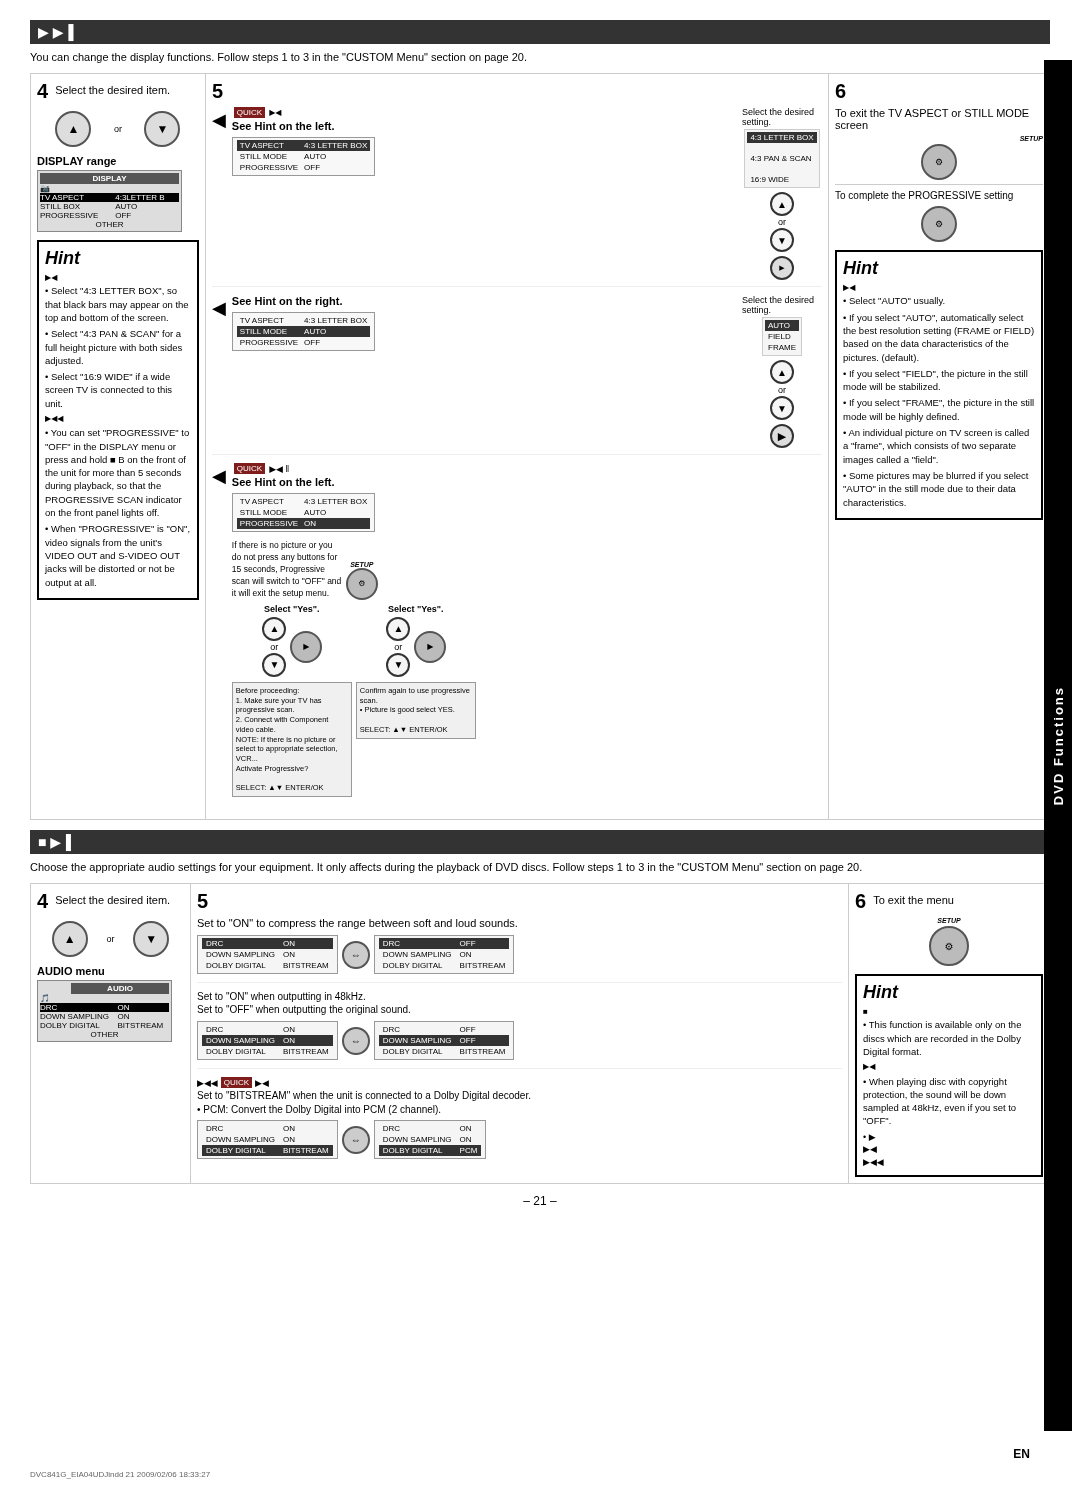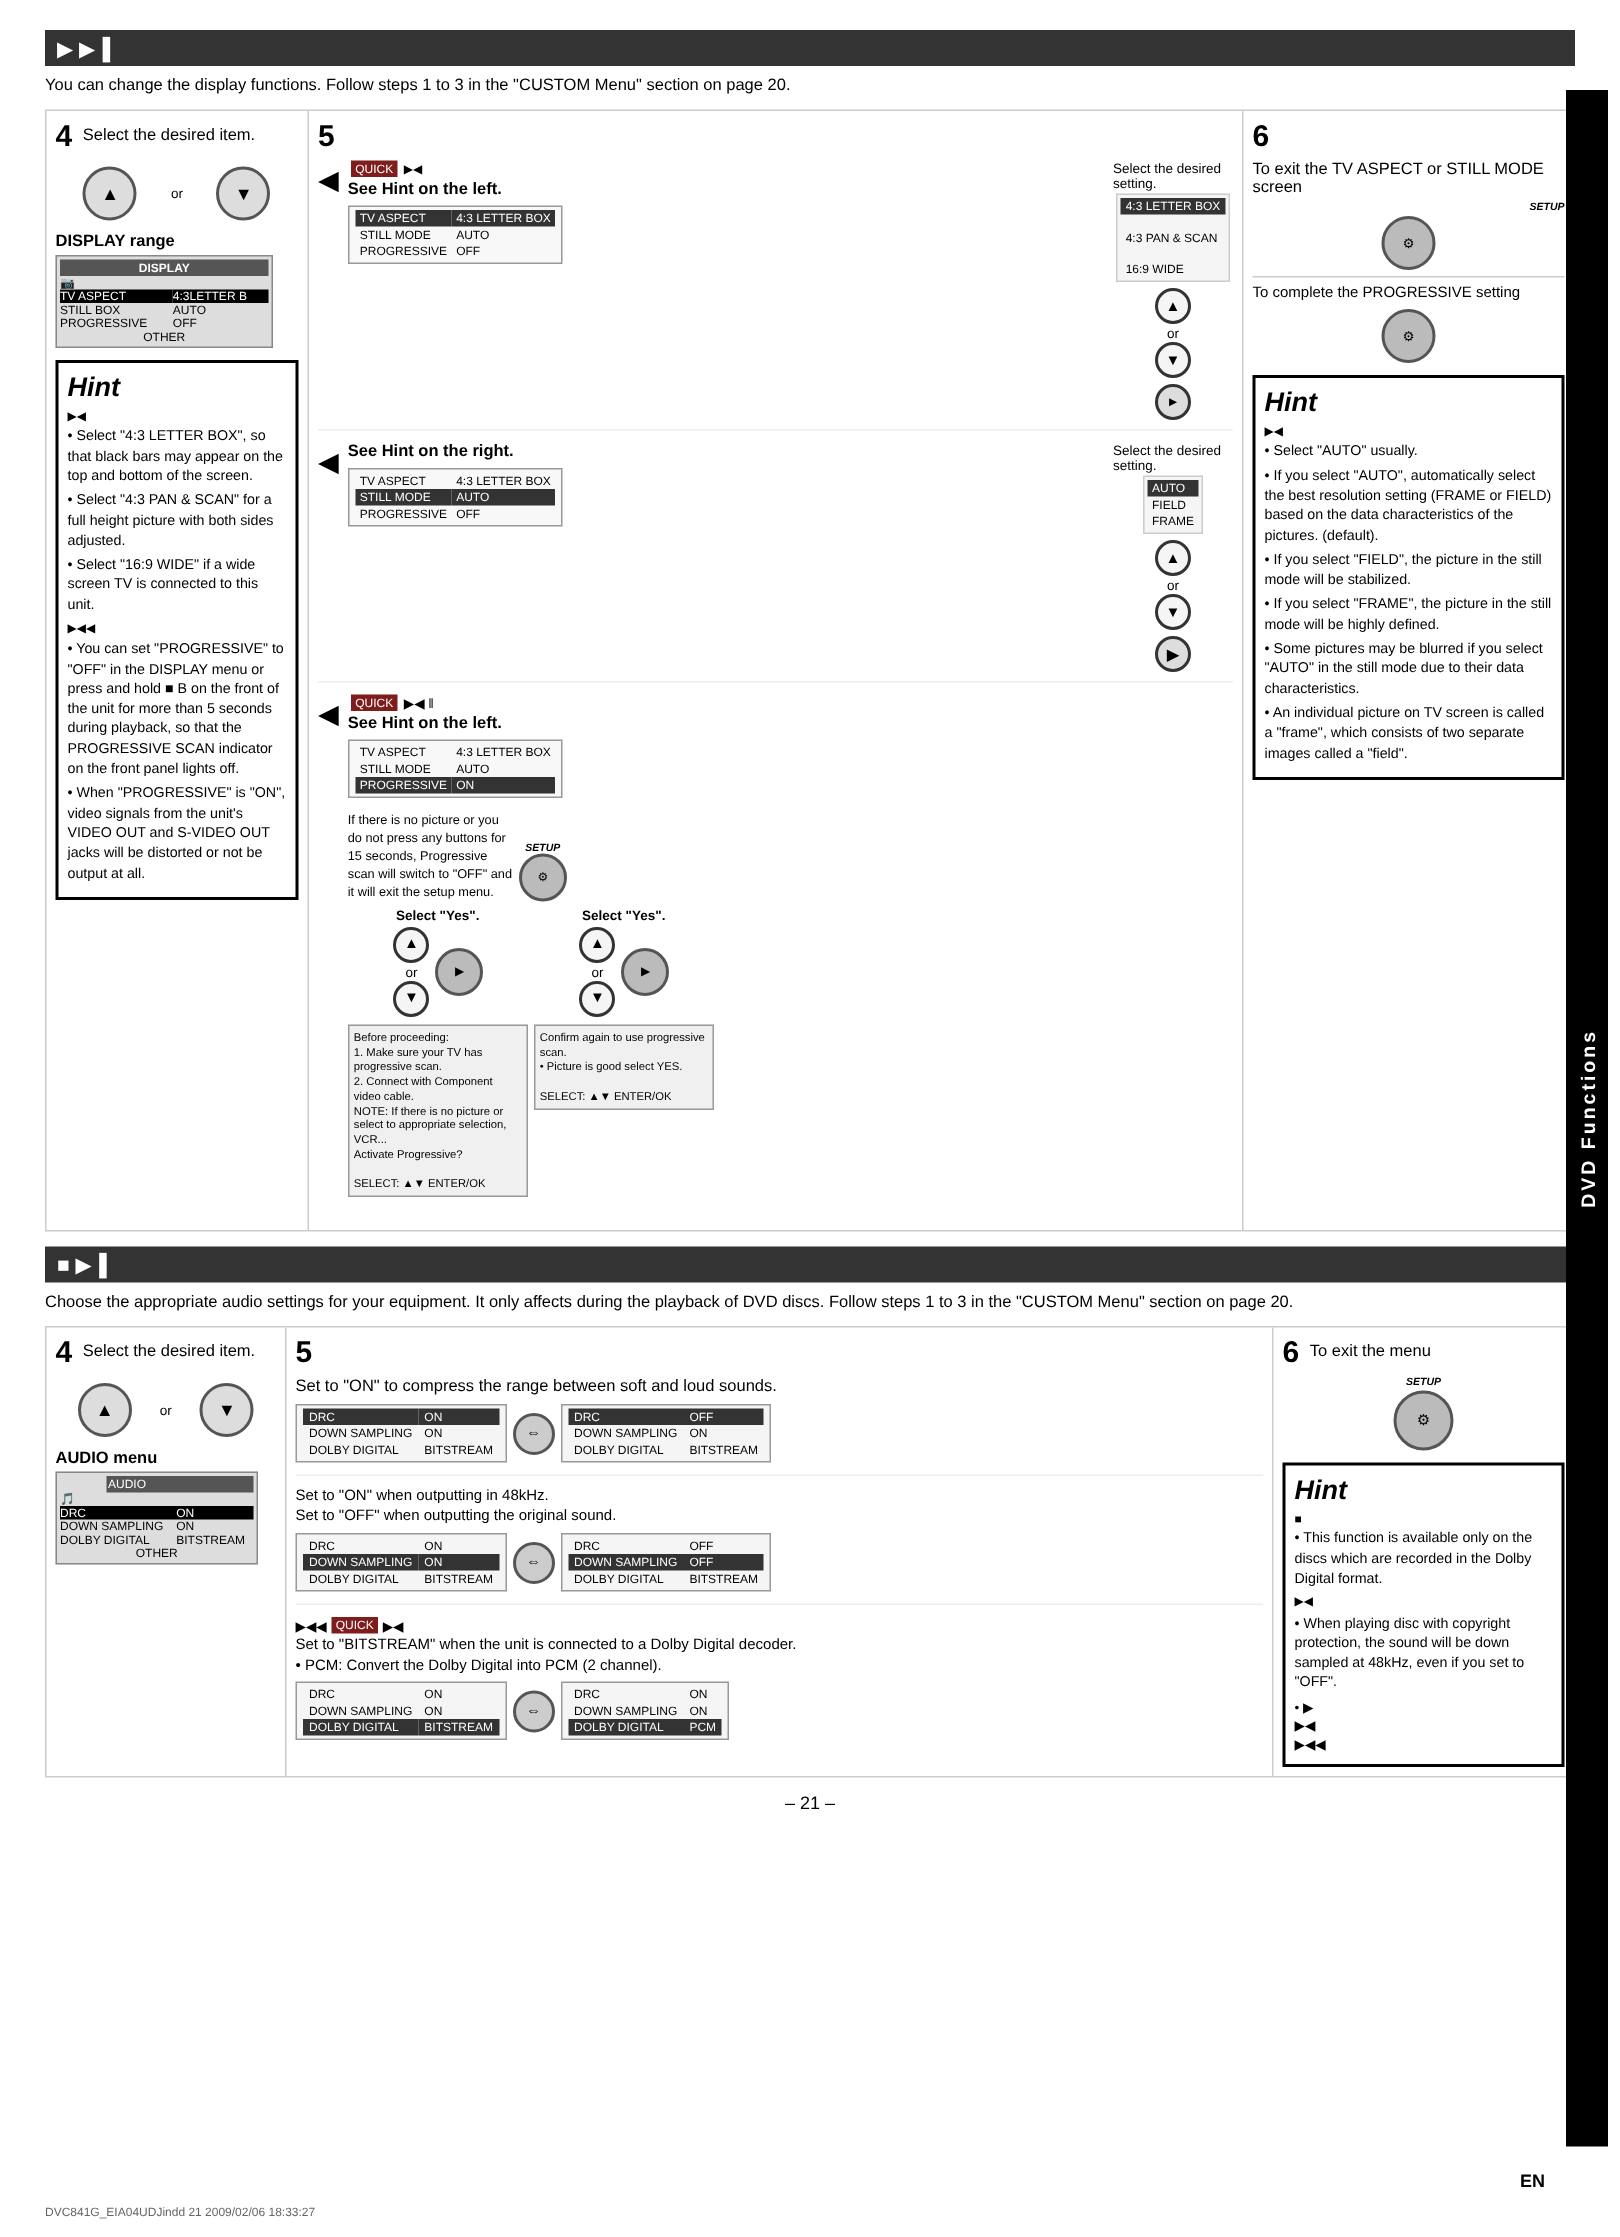--- a/index.html
+++ b/index.html
@@ -478,22 +478,22 @@
       <div style="width:36px;height:36px;border-radius:50%;border:2px solid #555;background:#bbb;display:flex;align-items:center;justify-content:center;font-size:9px;margin:2px auto;">⚙</div>
 
       <div class="hint-box" style="margin-top:8px;">
         <div class="hint-title">Hint</div>
         <div style="font-size:8px;margin-bottom:2px;">▶◀</div>
         <div class="hint-content">
           <p>• Select "AUTO" usually.</p>
           <p>• If you select "AUTO", automatically select the best resolution setting (FRAME or FIELD) based on the data characteristics of the pictures. (default).</p>
           <p>• If you select "FIELD", the picture in the still mode will be stabilized.</p>
           <p>• If you select "FRAME", the picture in the still mode will be highly defined.</p>
+          <p>• An individual picture on TV screen is called a "frame", which consists of two separate images called a "field".</p>
           <p>• Some pictures may be blurred if you select "AUTO" in the still mode due to their data characteristics.</p>
-          <p>• An individual picture on TV screen is called a "frame", which consists of two separate images called a "field".</p>
         </div>
       </div>
     </div>
   </div>
 
   <div class="section-header" style="margin-top:8px;">
     <span class="icons">■ ▶▐</span>
   </div>
 
   <p class="intro-text">Choose the appropriate audio settings for your equipment. It only affects during the playback of DVD discs. Follow steps 1 to 3 in the "CUSTOM Menu" section on page 20.</p>
@@ -505,21 +505,21 @@
         <span class="step-num">4</span>
         <span class="step-label">Select the desired item.</span>
       </div>
       <div style="display:flex;align-items:center;justify-content:center;margin:6px 0;">
         <div class="btn-large">▲</div>
         <span class="or-text" style="margin:0 4px;">or</span>
         <div class="btn-large">▼</div>
       </div>
       <div style="font-size:11px;font-weight:bold;margin-bottom:3px;">AUDIO menu</div>
       <div style="border:1px solid #888;padding:2px;background:#ddd;width:135px;">
-        <div style="font-size:8px;font-weight:normal;text-align:left;background:#555;color:#fff;padding:1px;margin-left:31px;">AUDIO</div>
+        <div style="font-size:8px;font-weight:bold;text-align:center;background:#555;color:#fff;padding:1px;margin-left:31px;">AUDIO</div>
         <table style="width:100%;font-size:8px;border-collapse:collapse;">
           <tbody>
               <tr>
                 <td>🎵</td>
                 <td></td>
               </tr>
           <tr style="background:#000;color:#fff;">
                 <td>DRC</td>
                 <td>ON</td>
               </tr>

